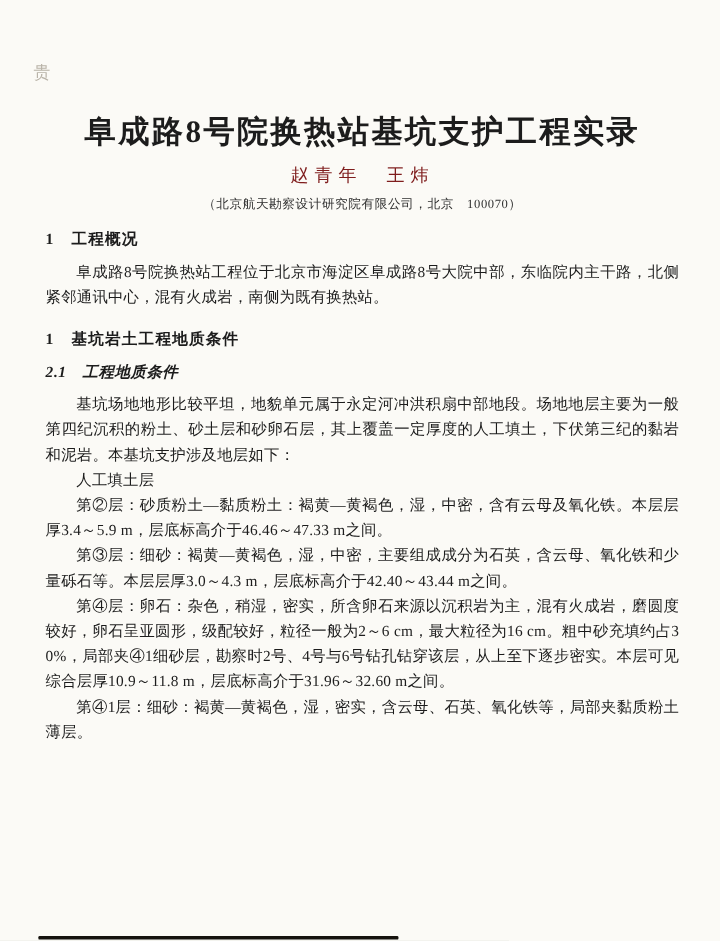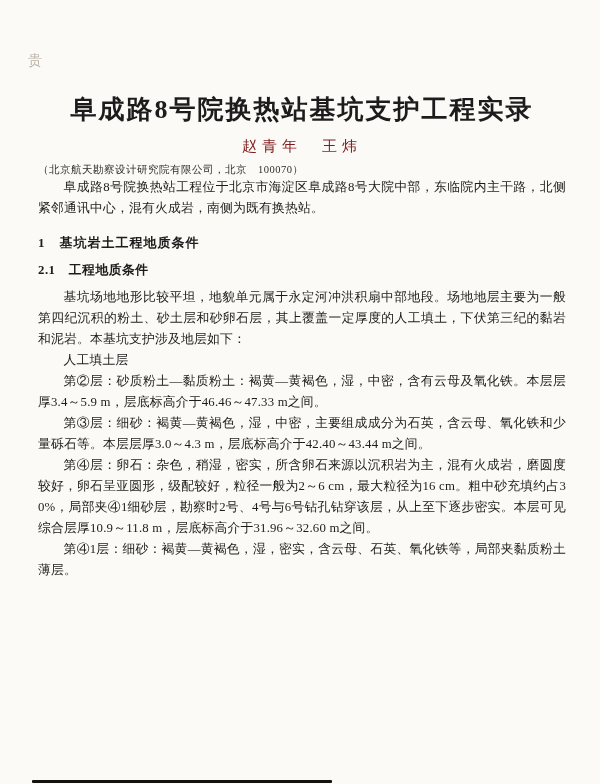--- a/index.html
+++ b/index.html
@@ -38,39 +38,40 @@
   .authors {
     margin-top: 12px;
     text-align: center;
     font-size: 15px;
     letter-spacing: 5px;
     color: #7f1d1d;
     font-family: Liberation Mono, monospace;
   }
   .affiliation {
     margin-top: 7px;
-    text-align: left;
+    text-align: center;
     font-size: 10.5px;
     color: #2e2e2e;
     letter-spacing: 0.5px;
   }
   .sec-heading {
     margin: 15px 0 9px 0;
     font-size: 13px;
     font-weight: 700;
     letter-spacing: 1px;
   }
   .sec-heading.first {
     margin-top: 13px;
   }
   .subsec-heading {
     margin: 10px 0 8px 0;
     font-size: 12.8px;
     font-weight: 700;
     letter-spacing: 0.5px;
+    font-style: italic;
   }
   .para {
     margin: 0;
     font-size: 12.8px;
     line-height: 21px;
     text-indent: 2em;
     text-align: justify;
     letter-spacing: 0.2px;
     word-break: break-all;
   }
@@ -90,20 +91,21 @@
 <div class="page">
 
   <div class="corner-mark">贵</div>
 
   <h1 class="title">阜成路8号院换热站基坑支护工程实录</h1>
 
   <div class="authors">赵青年　王炜</div>
 
   <div class="affiliation">（北京航天勘察设计研究院有限公司，北京　100070）</div>
 
+  <h2 class="sec-heading first">1　工程概况</h2>
 
   <p class="para">阜成路8号院换热站工程位于北京市海淀区阜成路8号大院中部，东临院内主干路，北侧紧邻通讯中心，混有火成岩，南侧为既有换热站。</p>
 
   <h2 class="sec-heading">1　基坑岩土工程地质条件</h2>
 
   <h3 class="subsec-heading">2.1　工程地质条件</h3>
 
   <p class="para">基坑场地地形比较平坦，地貌单元属于永定河冲洪积扇中部地段。场地地层主要为一般第四纪沉积的粉土、砂土层和砂卵石层，其上覆盖一定厚度的人工填土，下伏第三纪的黏岩和泥岩。本基坑支护涉及地层如下：</p>
   <p class="para">人工填土层</p>
   <p class="para">第②层：砂质粉土—黏质粉土：褐黄—黄褐色，湿，中密，含有云母及氧化铁。本层层厚3.4～5.9 m，层底标高介于46.46～47.33 m之间。</p>

